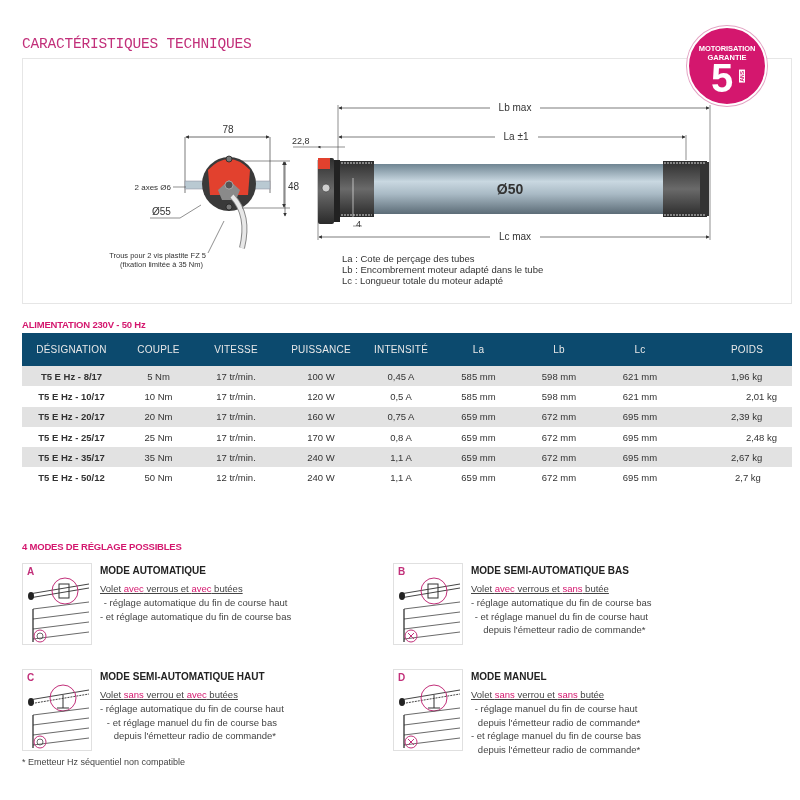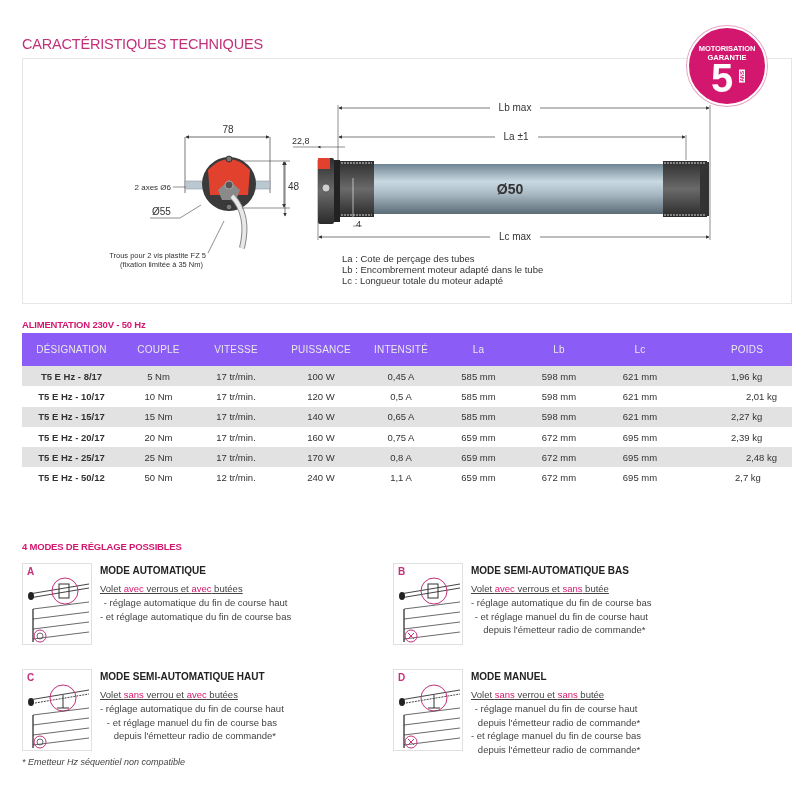--- a/index.html
+++ b/index.html
@@ -2,21 +2,21 @@
 <html><head>
 <meta charset="utf-8">
 <style>
   * { box-sizing: border-box; margin: 0; padding: 0; }
   html, body { width: 800px; height: 800px; background: #ffffff; overflow: hidden; }
   body { font-family: "Liberation Sans", sans-serif; color: #333; position: relative; }
 
   .page-title {
     position: absolute; left: 22px; top: 36px;
     font-size: 14.5px; color: #c2307a; letter-spacing: -0.2px;
-    font-family: Liberation Sans, sans-serif;
+    font-family: Liberation Mono, monospace;
   }
 
   .diagram-box {
     position: absolute; left: 22px; top: 58px; width: 770px; height: 246px;
     border: 1px solid #e6e6e6; background: #fff;
   }
 
   .badge {
     position: absolute; left: 687px; top: 26px; width: 80px; height: 80px;
     border-radius: 50%; background: #d4176e; border: 2px solid #fff;
@@ -39,38 +39,38 @@
 
   .section-heading {
     position: absolute; font-size: 9.5px; font-weight: bold; color: #d4176e; letter-spacing: -0.2px; text-align: center;
   }
 
   table.spec {
     position: absolute; left: 22px; top: 333px; width: 770px; border-collapse: collapse;
     font-size: 9.5px; color: #333;
   }
   table.spec th {
-    background: #8b5cf6; color: #e8e8e8; font-weight: normal; height: 33px; font-size: 10px; letter-spacing: 0.2px;
+    background: #0c4a6e; color: #e8e8e8; font-weight: normal; height: 33px; font-size: 10px; letter-spacing: 0.2px;
   }
   table.spec td { height: 20.3px; text-align: center; }
   table.spec tr:nth-child(odd) td { background: #e2e2e2; }
   table.spec tr:nth-child(even) td { background: #ffffff; }
   table.spec td.des { font-weight: bold; }
 
   .mode { position: absolute; }
   .mode .thumb {
     position: absolute; left: 0; top: 0; width: 70px; height: 82px; border: 1px solid #e0e0e0; background: #fff;
   }
   .mode .letter { position: absolute; left: 5px; top: 3px; font-size: 10px; color: #c2307a; font-weight: bold; }
   .mode .title { position: absolute; left: 78px; top: 2px; font-size: 10px; font-weight: bold; color: #222; white-space: nowrap; }
   .mode .sub { position: absolute; left: 78px; top: 20px; font-size: 9.5px; color: #444; text-decoration: underline; white-space: nowrap; }
   .mode .sub .hl { color: #d4176e; }
   .mode .lines { position: absolute; left: 78px; top: 33px; font-size: 9.5px; line-height: 13.5px; color: #444; white-space: nowrap; text-align: center; }
 
-  .footnote { position: absolute; left: 22px; top: 757px; font-size: 9px; font-style: italic; color: #444; }
+  .footnote { position: absolute; left: 22px; top: 757px; font-size: 9px; color: #444; }
 </style>
 </head>
 <body>
 
 <div class="page-title">CARACTÉRISTIQUES TECHNIQUES</div>
 
 <div class="diagram-box"></div>
 
 <svg class="drawing" width="800" height="310">
   <defs>
@@ -217,51 +217,51 @@
       <td>10 Nm</td>
       <td>17 tr/min.</td>
       <td>120 W</td>
       <td>0,5 A</td>
       <td>585 mm</td>
       <td>598 mm</td>
       <td>621 mm</td>
       <td style="text-align:center;padding-left:48px">2,01 kg</td>
     </tr>
     <tr>
-      <td class="des">T5 E Hz - 15/17</td>
-      <td>15 Nm</td>
-      <td>17 tr/min.</td>
-      <td>140 W</td>
-      <td>0,65 A</td>
-      <td>585 mm</td>
-      <td>598 mm</td>
-      <td>621 mm</td>
-      <td style="text-align:left;padding-left:48px">2,27 kg</td>
-    </tr>
-    <tr>
       <td class="des">T5 E Hz - 20/17</td>
       <td>20 Nm</td>
       <td>17 tr/min.</td>
       <td>160 W</td>
       <td>0,75 A</td>
       <td>659 mm</td>
       <td>672 mm</td>
       <td>695 mm</td>
       <td style="text-align:left;padding-left:48px">2,39 kg</td>
     </tr>
     <tr>
       <td class="des">T5 E Hz - 25/17</td>
       <td>25 Nm</td>
       <td>17 tr/min.</td>
       <td>170 W</td>
       <td>0,8 A</td>
       <td>659 mm</td>
       <td>672 mm</td>
       <td>695 mm</td>
       <td style="text-align:center;padding-left:48px">2,48 kg</td>
+    </tr>
+    <tr>
+      <td class="des">T5 E Hz - 35/17</td>
+      <td>35 Nm</td>
+      <td>17 tr/min.</td>
+      <td>240 W</td>
+      <td>1,1 A</td>
+      <td>659 mm</td>
+      <td>672 mm</td>
+      <td>695 mm</td>
+      <td style="text-align:left;padding-left:48px">2,67 kg</td>
     </tr>
     <tr>
       <td class="des">T5 E Hz - 50/12</td>
       <td>50 Nm</td>
       <td>12 tr/min.</td>
       <td>240 W</td>
       <td>1,1 A</td>
       <td>659 mm</td>
       <td>672 mm</td>
       <td>695 mm</td>

